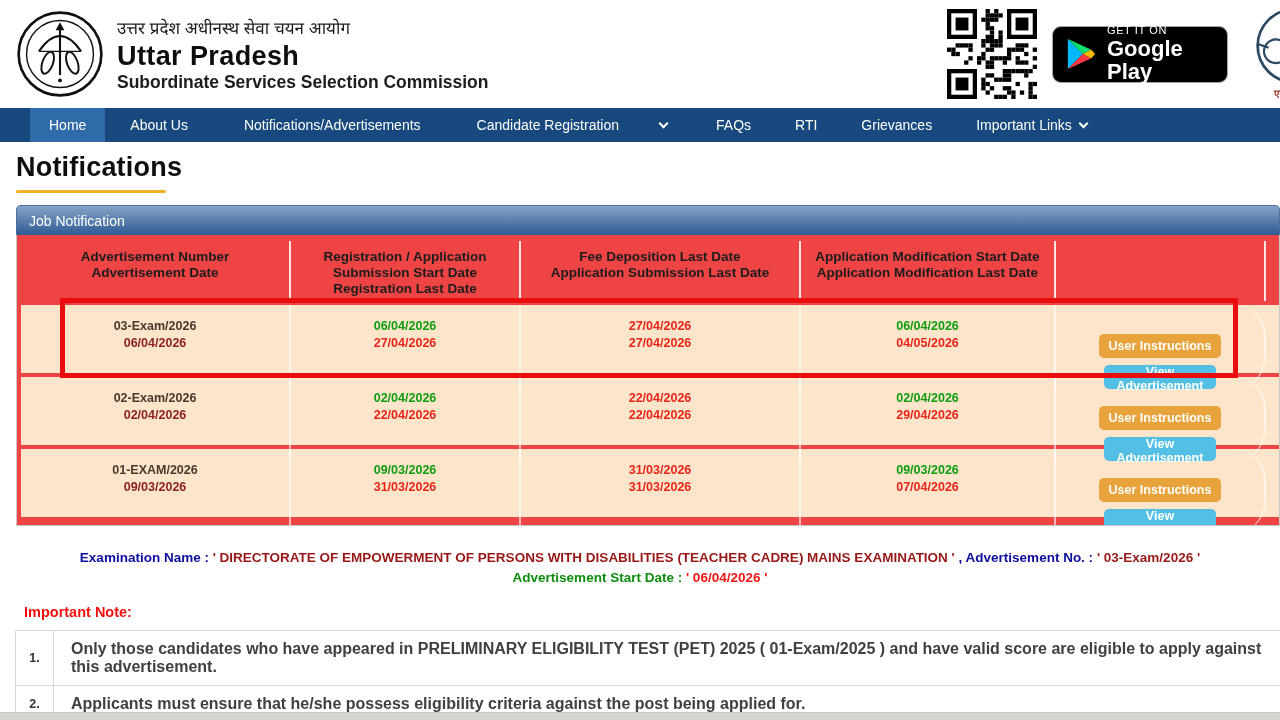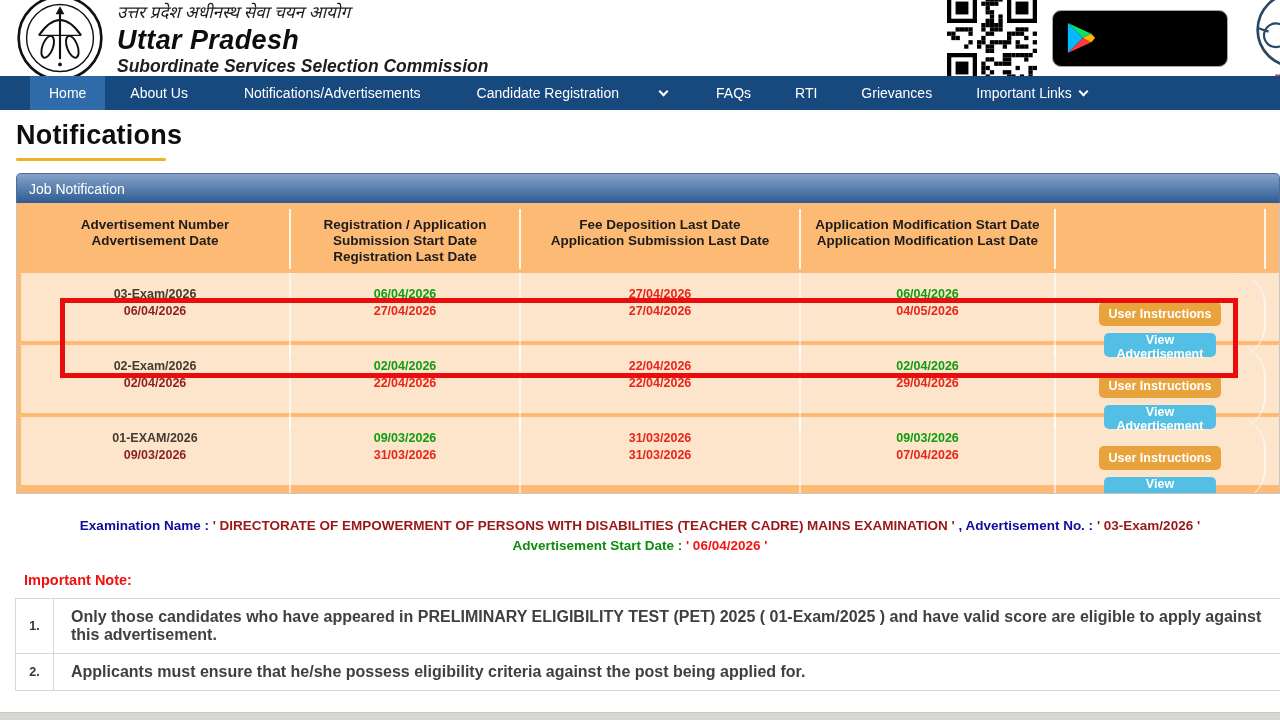--- a/index.html
+++ b/index.html
@@ -1,20 +1,20 @@
 <!DOCTYPE html>
 <html><head>
 <meta charset="utf-8">
 <style>
   * { box-sizing:border-box; margin:0; padding:0; }
   html,body { width:1280px; height:720px; }
   body { position:relative; overflow:hidden; background:#fff; font-family:"Liberation Sans",sans-serif; }
 
   
-  .site-header { height:76px; display:flex; align-items:center; padding-left:16px; background:#fff; position:relative; overflow:hidden;font-style:italic; }
+  .site-header { height:108px; display:flex; align-items:center; padding-left:16px; background:#fff; position:relative; overflow:hidden; }
   .emblem { width:88px; height:88px; flex:0 0 auto; }
   .org-titles { margin-left:13px; }
   .org-hindi { font-size:17px; color:#1b1b1b; }
   .org-name { font-size:27px; font-weight:800; color:#0d0d0d; letter-spacing:.4px; margin-top:2px; }
   .org-sub { font-size:17.5px; font-weight:700; color:#1d1d1d; margin-top:0; }
   .header-right { margin-left:auto; display:flex; align-items:center; }
   .qr { width:90px; height:90px; background:#fff; }
   .play-badge { width:176px; height:57px; margin-left:15px; background:#000; border-radius:9px; border:1.5px solid #a6a6a6; display:flex; align-items:center; padding:0 13px; color:#fff; cursor:pointer; }
   .play-icon { width:30px; height:34px; flex:0 0 auto; }
   .play-text { margin-left:11px; line-height:1.05; }
@@ -33,21 +33,21 @@
   .chev.inline { margin-left:8px; }
   .nav-caret-item { padding:0 12px; }
 
   
   .page-title { font-size:27px; font-weight:800; color:#0e0e0e; margin:10px 0 0 16px; letter-spacing:.2px; }
   .title-underline { width:150px; height:3px; background:#f0b123; margin:7px 0 0 16px; border-radius:2px; }
 
   
   .panel { margin:12px 0 0 16px; width:1264px; }
   .panel-header { height:30px; border-radius:5px 5px 0 0; background:linear-gradient(#87a3c8,#2d5b93); color:#fff; font-size:14px; line-height:30px; padding-left:12px; border:1px solid #4a6f9c; border-bottom:none; }
-  .panel-body { background:#fdba74; border:1px solid #c9c7c5; border-top:none; padding:6px 0 8px 4px; overflow:hidden; }
+  .panel-body { background:#ef4444; border:1px solid #c9c7c5; border-top:none; padding:6px 0 8px 4px; overflow:hidden; }
   .jtable { width:1340px; }
   .jrow { display:grid; grid-template-columns:270px 230px 280px 255px 210px 95px; }
   .jrow.head .hcell { text-align:center; font-size:13.5px; font-weight:700; color:#1c1c1c; line-height:16px; padding-top:8px; border-right:2px solid rgba(255,255,255,.85); }
   .jrow.head { height:60px; }
   .jrow.data { background:#fce5cb; height:68px; margin-top:4px; }
   .dcell { text-align:center; padding-top:13px; font-size:12.5px; font-weight:700; line-height:17px; border-right:2px solid rgba(255,255,255,.6); }
   .dcell:last-child, .hcell:last-child { border-right:none; }
   .c-dark   { color:#463a2f; }
   .c-maroon { color:#8b1f1f; }
   .c-green  { color:#0f9d0f; }
@@ -216,20 +216,24 @@
         <rect x="4" y="60" width="20" height="20" fill="#fff"></rect>
         <rect x="8" y="64" width="12" height="12" fill="#000"></rect>
       </svg>
     <div class="play-badge">
       <svg class="play-icon" viewBox="0 0 32 36">
         <path d="M2,2 L18,18 L2,34 Z" fill="#04b9ff"></path>
         <path d="M2,2 L27,13.5 L18,18 Z" fill="#0ee06e"></path>
         <path d="M2,34 L27,22.5 L18,18 Z" fill="#ff3a44"></path>
         <path d="M27,13.5 L31,18 L27,22.5 L18,18 Z" fill="#ffb900"></path>
       </svg>
+      <div class="play-text">
+        <div class="l1">GET IT ON</div>
+        <div class="l2">Google Play</div>
+      </div>
     </div>
     <svg class="swachh" viewBox="0 0 100 110">
       <circle cx="50" cy="46" r="40" fill="none" stroke="#2c4964" stroke-width="3"></circle>
       <circle cx="30" cy="52" r="13" fill="none" stroke="#2c4964" stroke-width="2.4"></circle>
       <line x1="10" y1="44" x2="22" y2="48" stroke="#2c4964" stroke-width="2.4"></line>
       <line x1="43" y1="52" x2="49" y2="50" stroke="#2c4964" stroke-width="2.4"></line>
       <text x="50" y="45" class="swachh-t1">स्वच्छ</text>
       <text x="28" y="102" class="swachh-t2">एक कद</text>
     </svg>
   </div>

